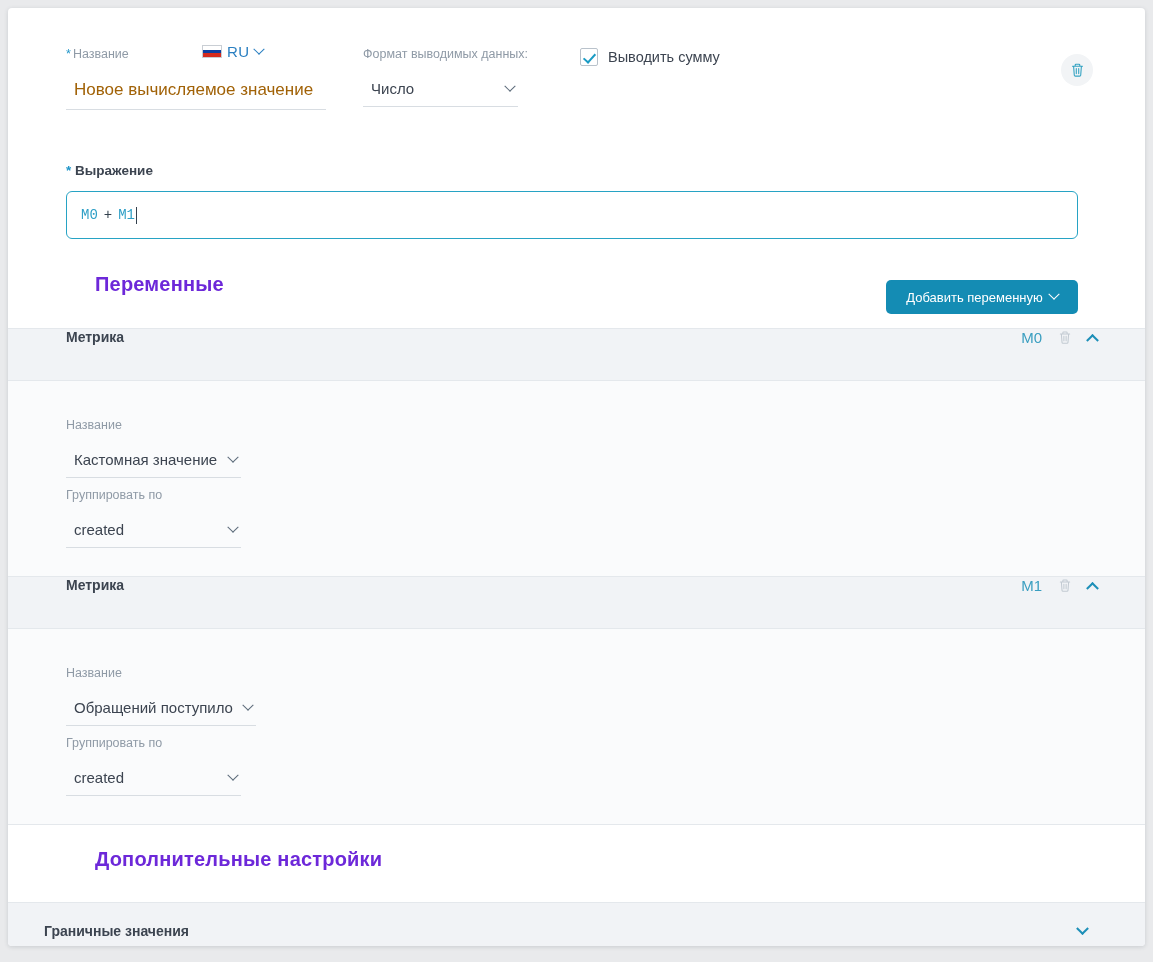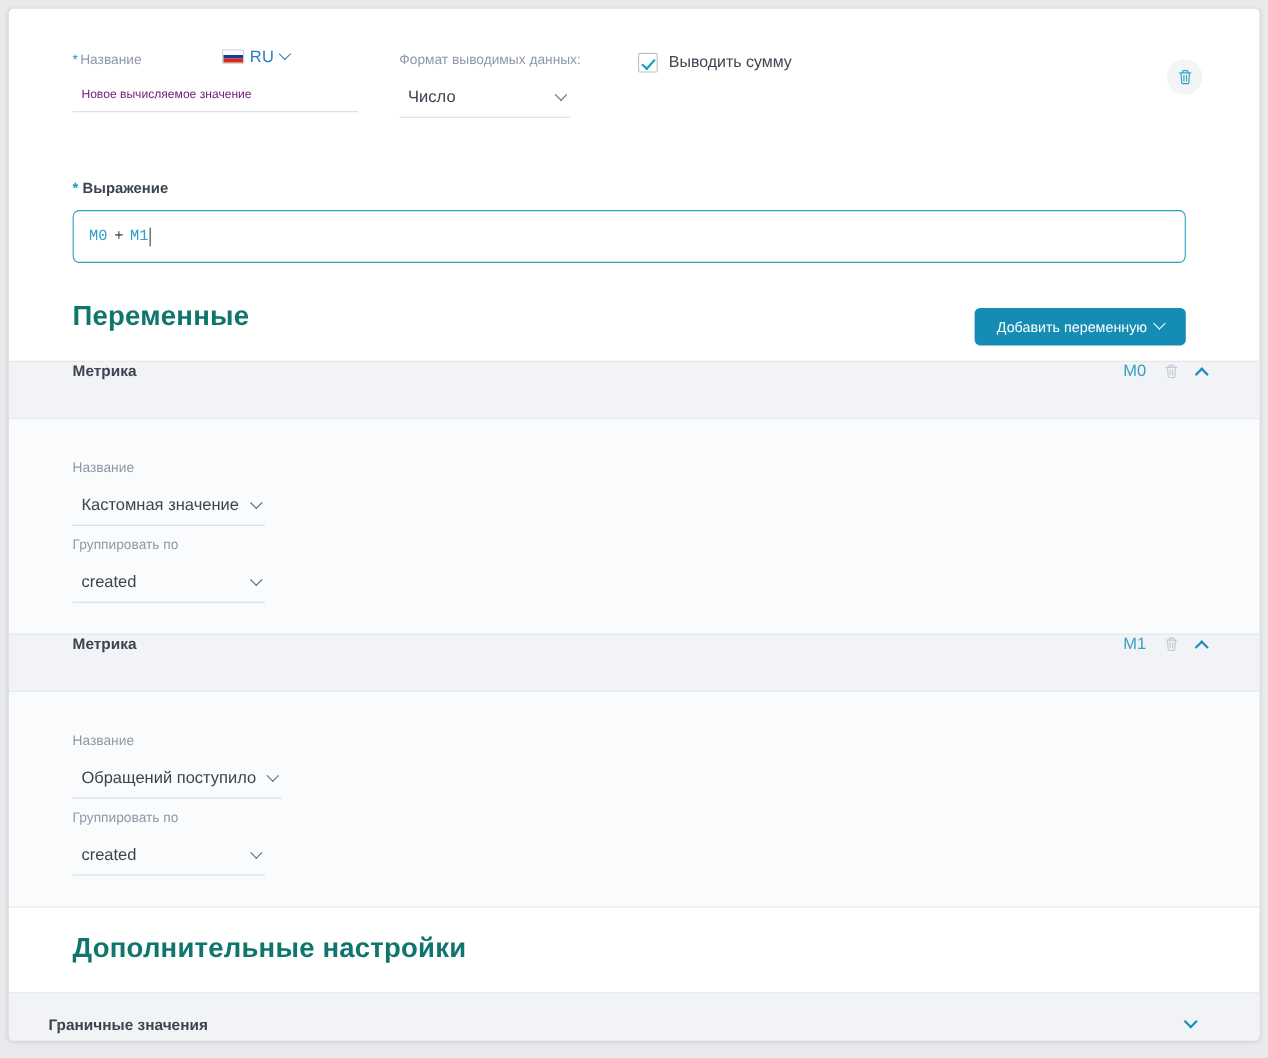--- a/index.html
+++ b/index.html
@@ -105,22 +105,22 @@
   }
   .lang-chev { color:#2a7fc1; font-size:0; margin-left:1px; }
 
   .text-input {
     width: 100%;
     margin-top: 18px;
     border: none;
     border-bottom: 1px solid #d8dde2;
     background: transparent;
     font-family: inherit;
-    font-size: 11px;
-    color: #701a75;
+    font-size: 17px;
+    color: #a16207;
     padding: 0 0 9px 8px;
     outline: none;
   }
 
   .select-line {
     margin-top: 18px;
     border-bottom: 1px solid #d8dde2;
     padding: 0 4px 9px 8px;
     display: flex;
     align-items: center;
@@ -208,24 +208,25 @@
     display: inline-block;
     width: 1px;
     height: 17px;
     background: #33404d;
     margin-left: 1px;
   }
 
   
   .section-head {
     position: absolute;
-    font-size: 25px;
+    font-size: 20px;
     font-weight: bold;
-    color: #0f766e;
+    color: #6d28d9;
     letter-spacing: .2px;
+    margin-left: 29px;
   }
   #vars-head { left: 58px; top: 265px; }
   #extra-head { left: 58px; top: 840px; }
 
   .btn-primary {
     position: absolute;
     left: 878px;
     top: 272px;
     width: 192px;
     height: 34px;

